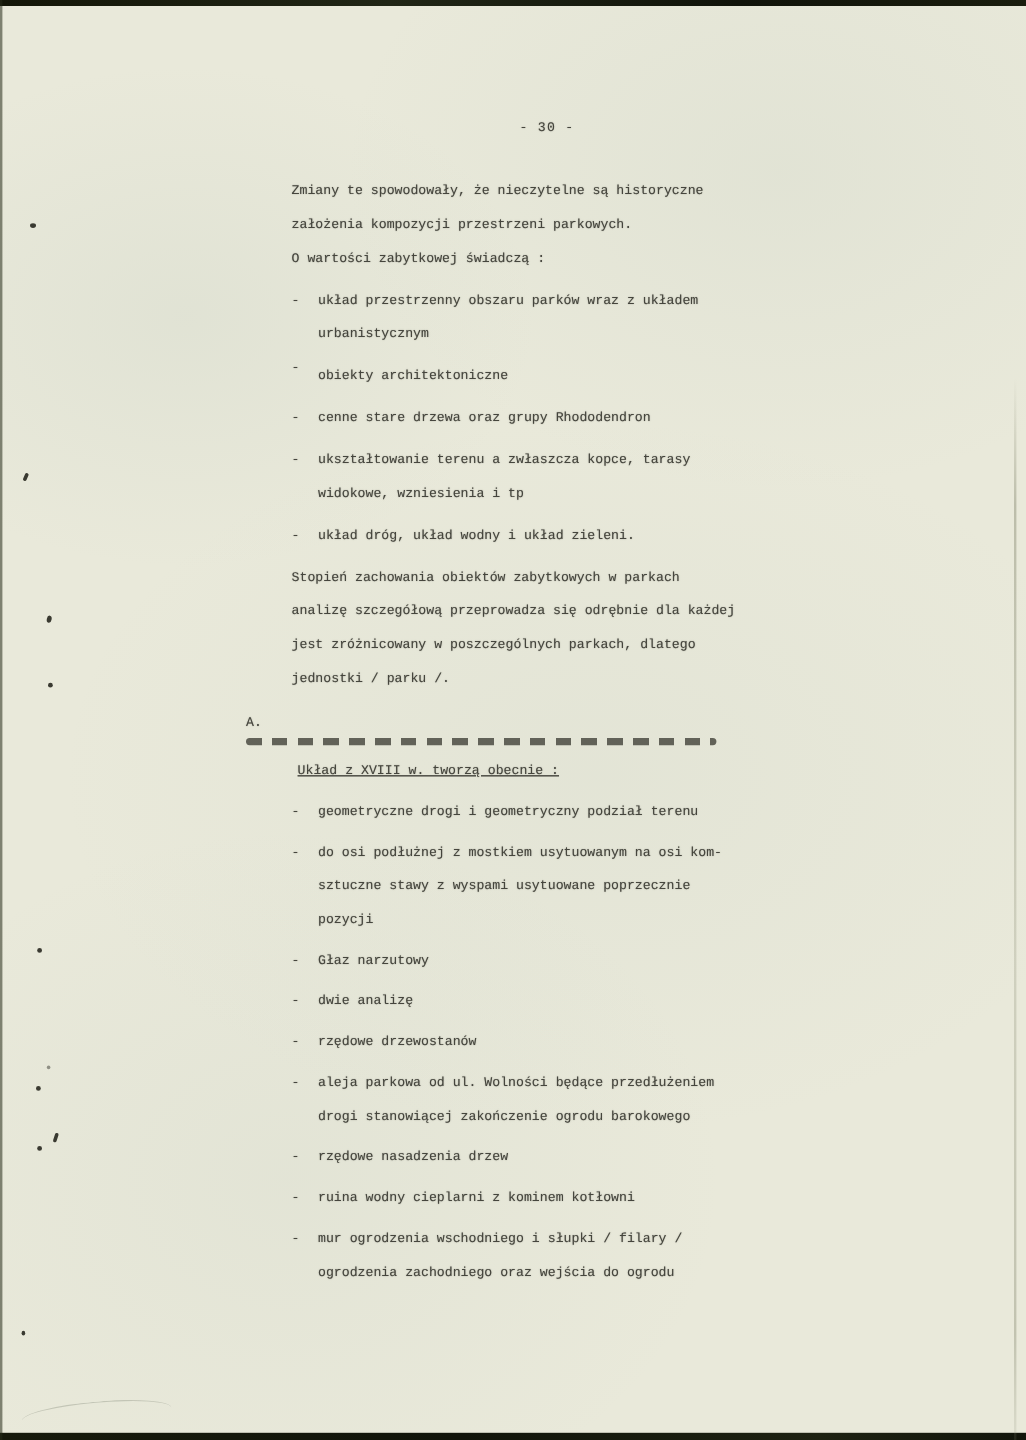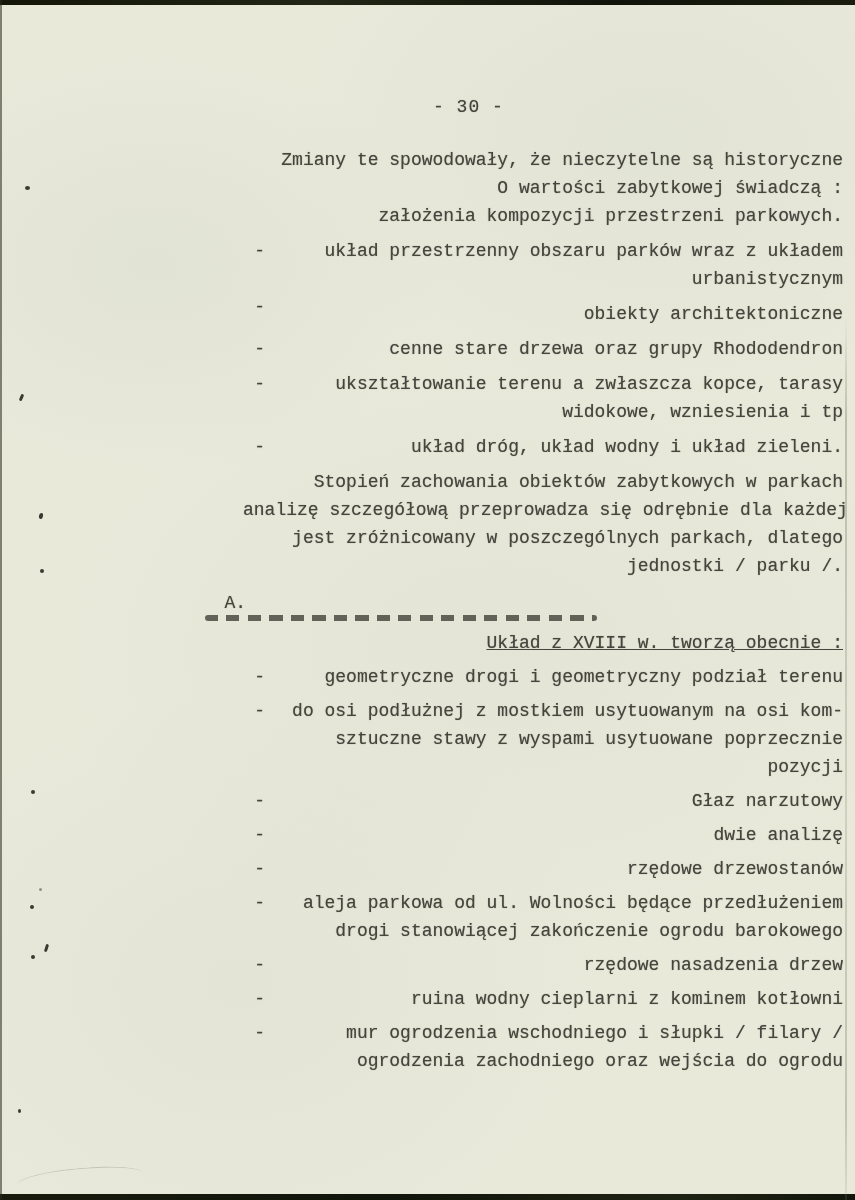--- a/index.html
+++ b/index.html
@@ -2,21 +2,21 @@
 <html lang="pl"><head>
 <meta charset="utf-8">
 <style>
   html,body{margin:0;padding:0;background:#777;}
   .page{
     position:relative;
     width:855px;height:1200px;
     margin:0 auto;
     overflow:hidden;
     font-family:"Liberation Mono","DejaVu Sans Mono",monospace;
-    font-size:18px;
+    font-size:11px;
     line-height:28px;
     color:#45453d;
     background:
       radial-gradient(420px 300px at 18% 22%, rgba(168,184,174,.13), transparent 70%),
       radial-gradient(520px 380px at 76% 12%, rgba(163,180,170,.11), transparent 70%),
       radial-gradient(640px 430px at 58% 54%, rgba(166,182,172,.09), transparent 70%),
       radial-gradient(520px 420px at 28% 82%, rgba(170,184,174,.10), transparent 70%),
       #e9e9da;
     text-shadow:0 0 1px rgba(69,69,61,.55);
   }
@@ -25,21 +25,21 @@
     background:linear-gradient(90deg,#141608,#212616 38%,#10130a 72%,#1a1d0e);}
   .edge-bottom{position:absolute;bottom:0;left:0;right:0;height:6px;
     background:linear-gradient(90deg,#171a0c,#11140a 45%,#1e2212 80%,#12150b);}
   .edge-left{position:absolute;top:0;bottom:0;left:0;width:2px;
     background:rgba(38,44,26,.55);}
   .crease-right{position:absolute;top:315px;bottom:0;left:845px;width:2px;
     background:linear-gradient(180deg,rgba(140,142,118,0),rgba(140,142,118,.48) 12%,rgba(150,152,128,.30) 55%,rgba(140,142,118,.42) 90%,rgba(140,142,118,.15));}
   
   .pageno{position:absolute;left:433px;top:93px;letter-spacing:1px;}
   
-  .content{position:absolute;left:243px;top:146px;width:600px;text-align:right;}
+  .content{position:absolute;left:243px;top:146px;width:600px;}
   .para,.bullet{margin:0 0 7px 0;}
   .bullet{display:flex;}
   .bullet.tight,.para.tight{margin-bottom:6px;}
   .marker{flex:0 0 22px;}
   .marker.raised{transform:translateY(-7px);}
   .btext{flex:1 1 auto;}
   .line{white-space:pre;}
   
   .heading{margin:9px 0 8px -38px;}
   .hrow{display:flex;}
@@ -74,22 +74,22 @@
   <div class="edge-bottom"></div>
   <div class="edge-left"></div>
   <div class="crease-right"></div>
 
   <div class="pageno">- 30 -</div>
 
   <div class="content">
 
     <div class="para">
       <div class="line">Zmiany te spowodowały, że nieczytelne są historyczne</div>
+      <div class="line">założenia kompozycji przestrzeni parkowych.</div>
       <div class="line">O wartości zabytkowej świadczą :</div>
-      <div class="line">założenia kompozycji przestrzeni parkowych.</div>
     </div>
 
     <div class="bullet">
       <span class="marker">-</span>
       <div class="btext">
         <div class="line">układ przestrzenny obszaru parków wraz z układem</div>
         <div class="line">urbanistycznym</div>
       </div>
     </div>
 

